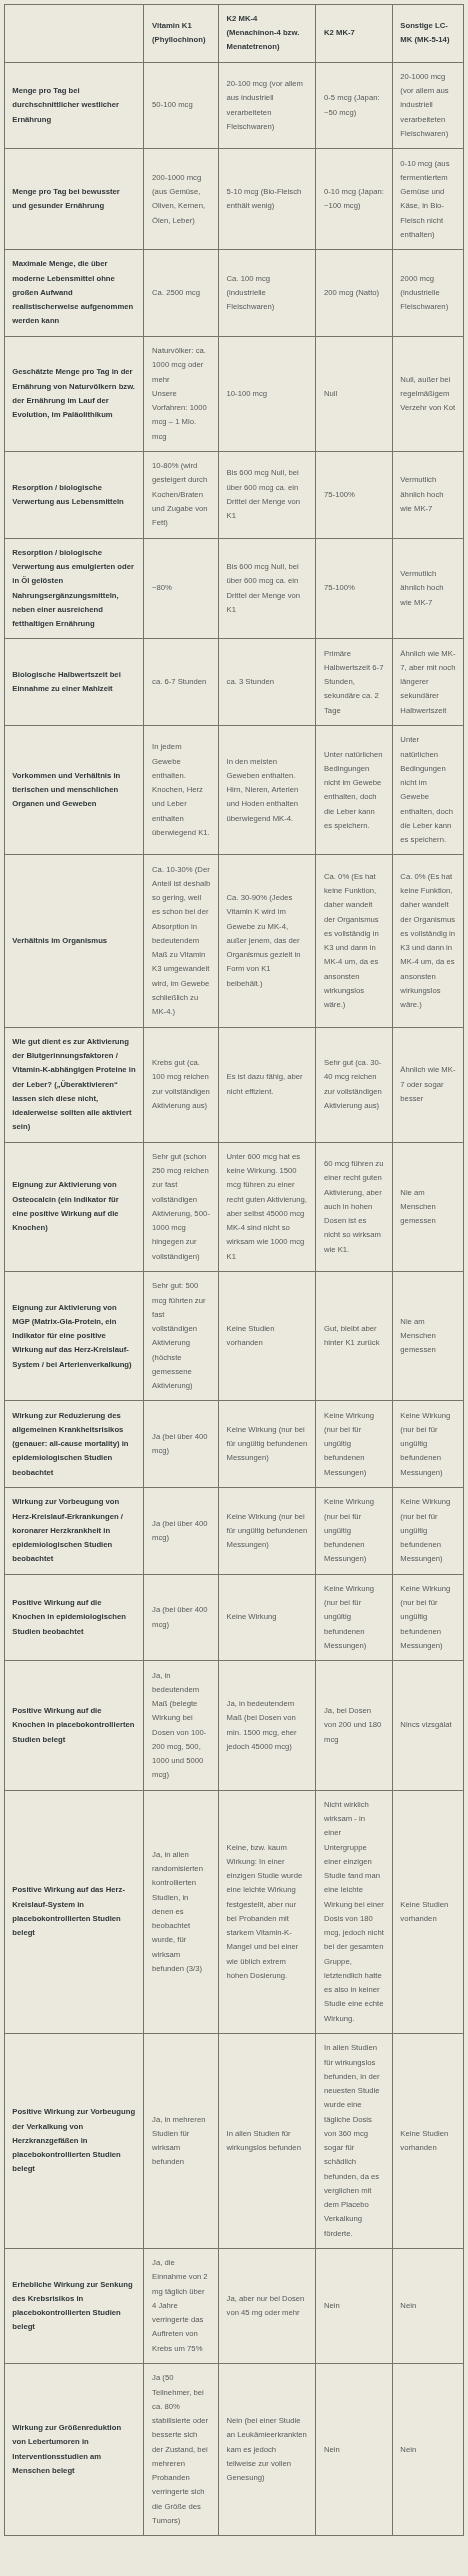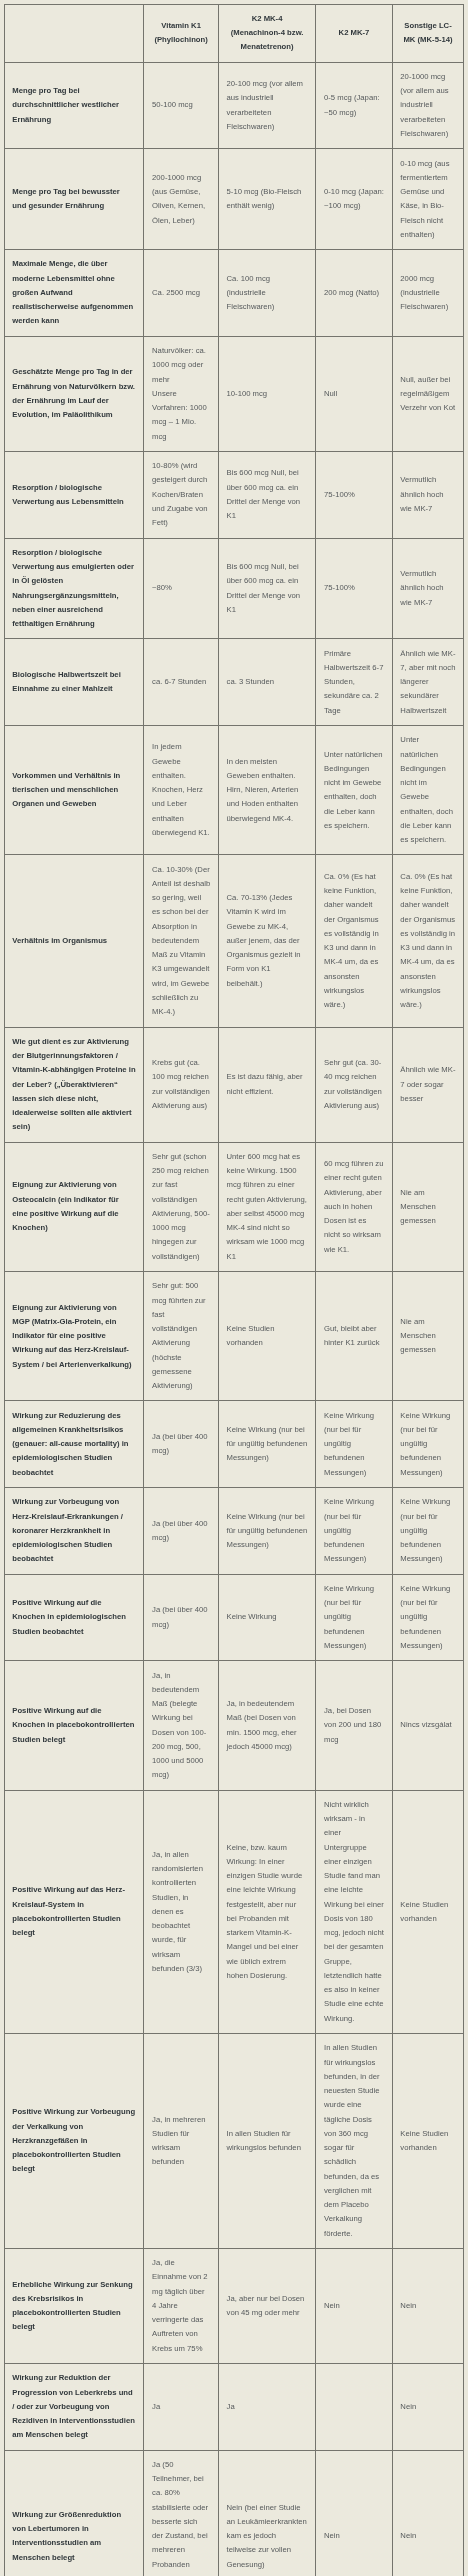--- a/index.html
+++ b/index.html
@@ -29,21 +29,21 @@
   table.k-table th, table.k-table td {
     border: 0.5px solid #74746d;
     vertical-align: middle;
     padding: 7.2px 7.7px;
     font-size: 7.7px;
     line-height: 1.85;
     word-wrap: break-word;
     background: #ebe9dd;
   }
   th.col-header {
-    text-align: center;
+    text-align: left;
     font-weight: bold;
     color: #31383c;
     font-size: 8px;
   }
   td.row-label {
     font-weight: bold;
     color: #31383c;
     font-size: 8px;
     line-height: 1.75;
     border-radius: 12px;
@@ -130,21 +130,21 @@
         <tr>
           <td class="row-label">Vorkommen und Verhältnis in tierischen und menschlichen Organen und Geweben</td>
           <td class="cell-value">In jedem Gewebe enthalten. Knochen, Herz und Leber enthalten überwiegend K1.</td>
           <td class="cell-value">In den meisten Geweben enthalten. Hirn, Nieren, Arterien und Hoden enthalten überwiegend MK-4.</td>
           <td class="cell-value">Unter natürlichen Bedingungen nicht im Gewebe enthalten, doch die Leber kann es speichern.</td>
           <td class="cell-value">Unter natürlichen Bedingungen nicht im Gewebe enthalten, doch die Leber kann es speichern.</td>
         </tr>
         <tr>
           <td class="row-label">Verhältnis im Organismus</td>
           <td class="cell-value">Ca. 10-30% (Der Anteil ist deshalb so gering, weil es schon bei der Absorption in bedeutendem Maß zu Vitamin K3 umgewandelt wird, im Gewebe schließlich zu MK-4.)</td>
-          <td class="cell-value">Ca. 70-13% (Jedes Vitamin K wird im Gewebe zu MK-4, außer jenem, das der Organismus gezielt in Form von K1 beibehält.)</td>
+          <td class="cell-value">Ca. 30-90% (Jedes Vitamin K wird im Gewebe zu MK-4, außer jenem, das der Organismus gezielt in Form von K1 beibehält.)</td>
           <td class="cell-value">Ca. 0% (Es hat keine Funktion, daher wandelt der Organismus es vollständig in K3 und dann in MK-4 um, da es ansonsten wirkungslos wäre.)</td>
           <td class="cell-value">Ca. 0% (Es hat keine Funktion, daher wandelt der Organismus es vollständig in K3 und dann in MK-4 um, da es ansonsten wirkungslos wäre.)</td>
         </tr>
         <tr>
           <td class="row-label">Wie gut dient es zur Aktivierung der Blutgerinnungsfaktoren / Vitamin-K-abhängigen Proteine in der Leber? („Überaktivieren“ lassen sich diese nicht, idealerweise sollten alle aktiviert sein)</td>
           <td class="cell-value">Krebs gut (ca. 100 mcg reichen zur vollständigen Aktivierung aus)</td>
           <td class="cell-value">Es ist dazu fähig, aber nicht effizient.</td>
           <td class="cell-value">Sehr gut (ca. 30-40 mcg reichen zur vollständigen Aktivierung aus)</td>
           <td class="cell-value">Ähnlich wie MK-7 oder sogar besser</td>
         </tr>
@@ -205,27 +205,20 @@
           <td class="cell-value">Keine Studien vorhanden</td>
         </tr>
         <tr>
           <td class="row-label">Erhebliche Wirkung zur Senkung des Krebsrisikos in placebokontrollierten Studien belegt</td>
           <td class="cell-value">Ja, die Einnahme von 2 mg täglich über 4 Jahre verringerte das Auftreten von Krebs um 75%</td>
           <td class="cell-value">Ja, aber nur bei Dosen von 45 mg oder mehr</td>
           <td class="cell-value">Nein</td>
           <td class="cell-value">Nein</td>
         </tr>
         <tr>
-          <td class="row-label">Wirkung zur Reduktion der Progression von Leberkrebs und / oder zur Vorbeugung von Rezidiven in Interventionsstudien am Menschen belegt</td>
-          <td class="cell-value">Ja</td>
-          <td class="cell-value">Ja</td>
-          <td class="cell-value"></td>
-          <td class="cell-value">Nein</td>
-        </tr>
-        <tr>
           <td class="row-label">Wirkung zur Größenreduktion von Lebertumoren in Interventionsstudien am Menschen belegt</td>
           <td class="cell-value">Ja (50 Teilnehmer, bei ca. 80% stabilisierte oder besserte sich der Zustand, bei mehreren Probanden verringerte sich die Größe des Tumors)</td>
           <td class="cell-value">Nein (bei einer Studie an Leukämieerkrankten kam es jedoch teilweise zur vollen Genesung)</td>
           <td class="cell-value">Nein</td>
           <td class="cell-value">Nein</td>
         </tr>
       </tbody>
   </table>
 </div>
 

